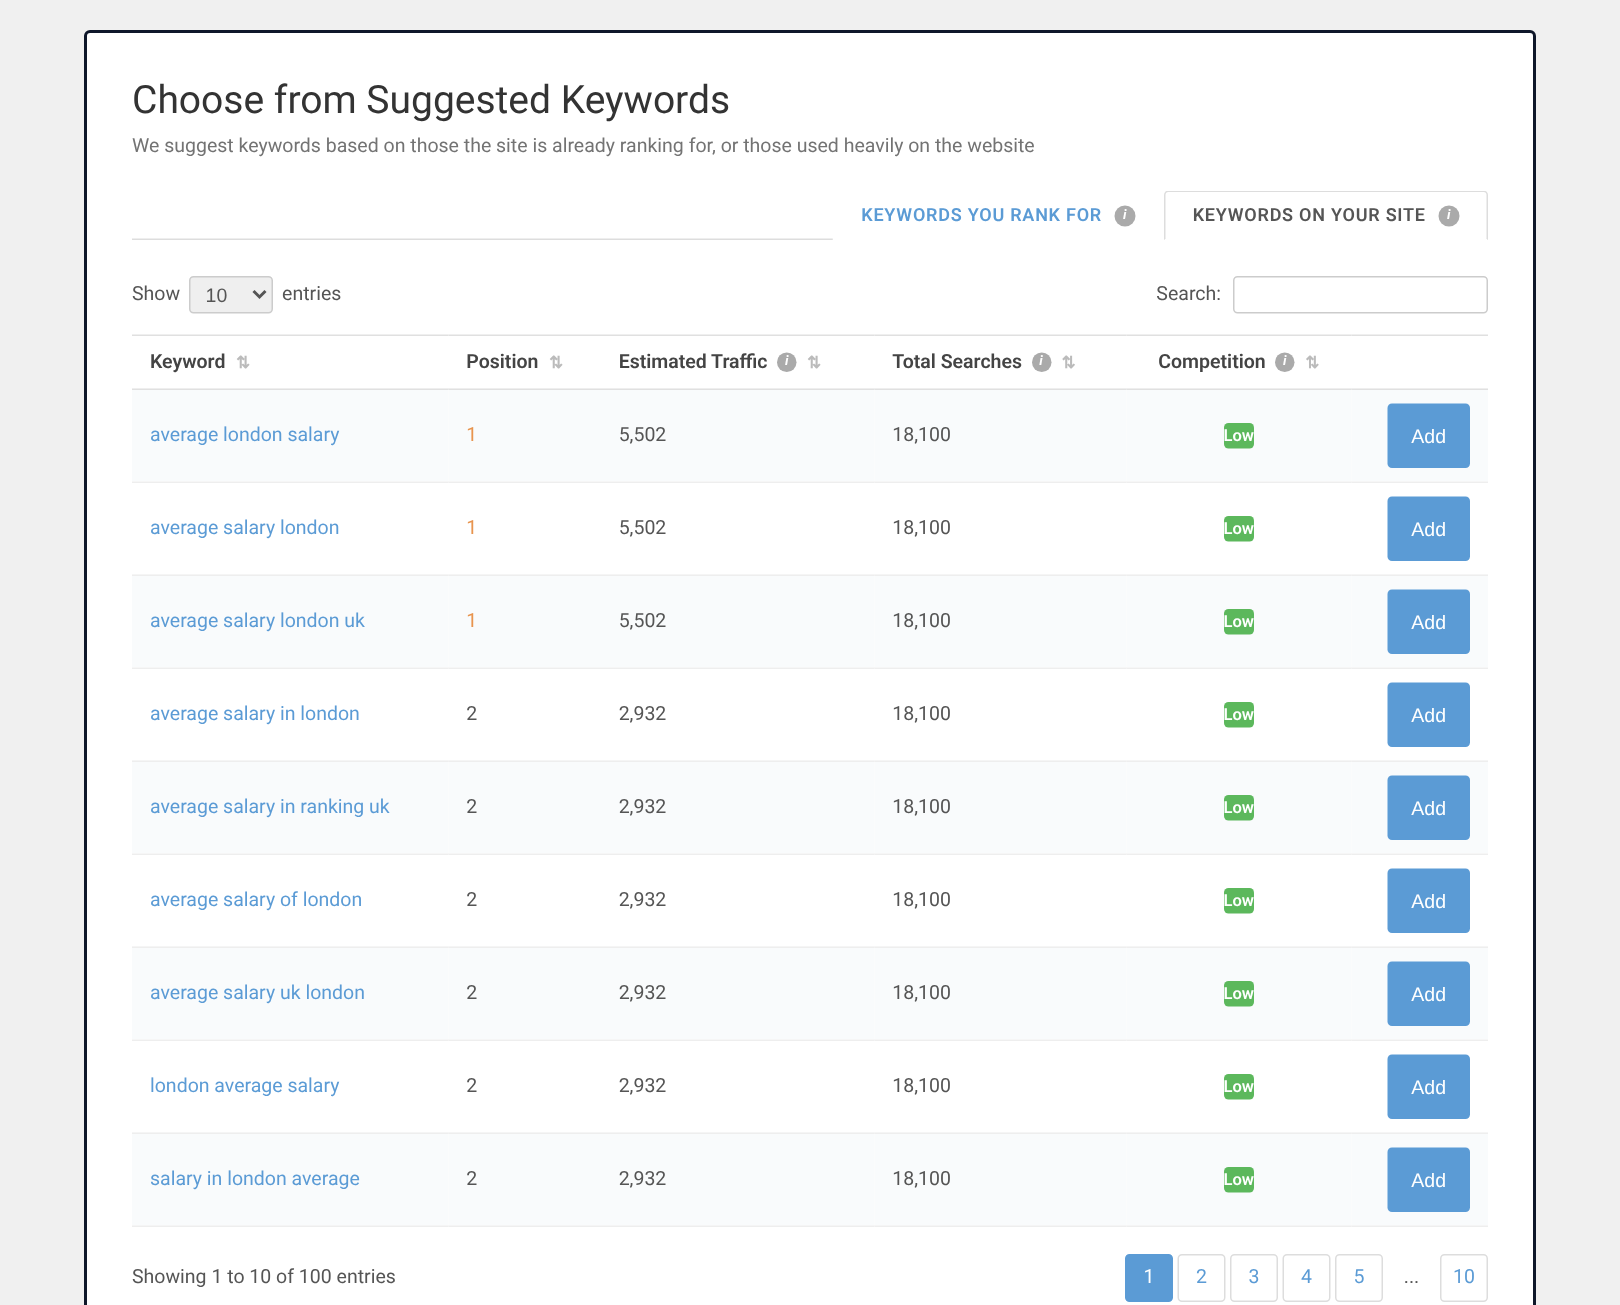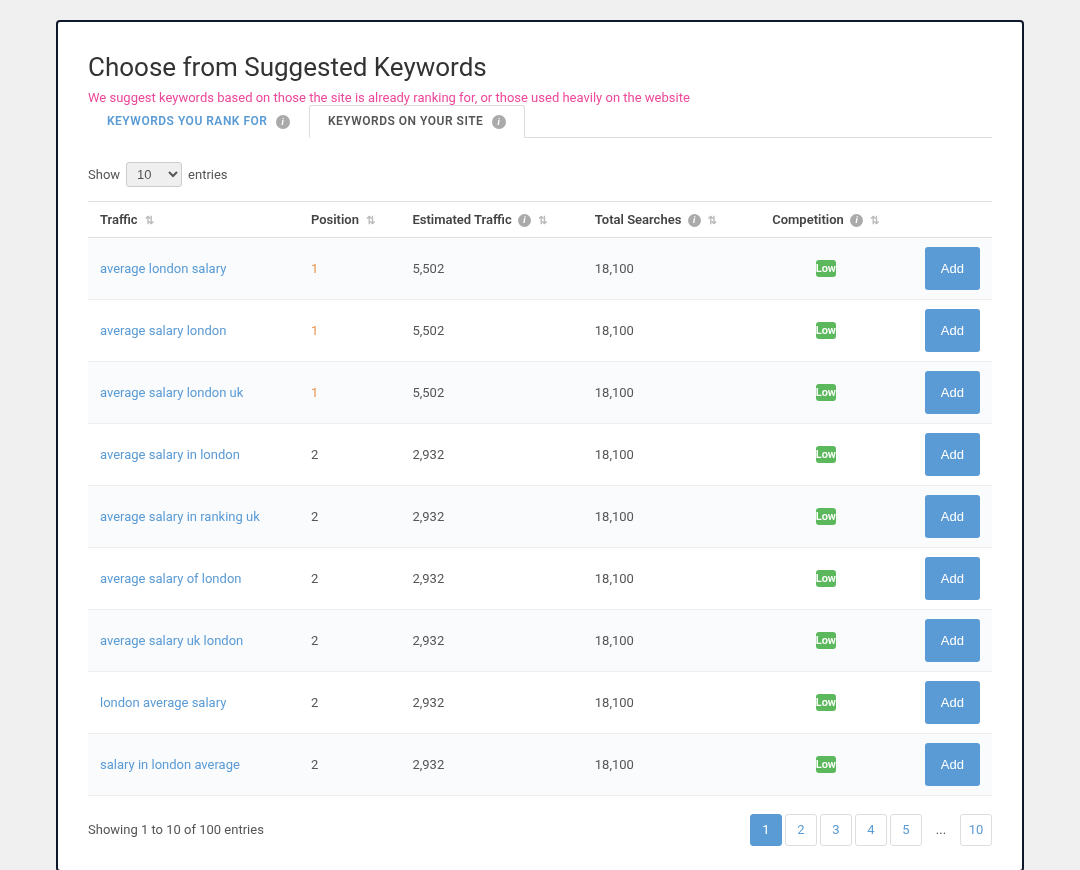--- a/index.html
+++ b/index.html
@@ -21,26 +21,28 @@
       max-width: 100%;
     }
     .page-title {
       font-size: 26px;
       font-weight: 400;
       color: #333;
       margin-bottom: 8px;
     }
     .page-subtitle {
       font-size: 13px;
-      color: #ec4899;
+      color: #737373;
+      margin-bottom: 22px;
     }
     .tabs {
       display: flex;
       margin-bottom: 24px;
       border-bottom: 1px solid #ddd;
+      justify-content: flex-end;
     }
     .tab {
       padding: 8px 18px;
       font-size: 12px;
       font-weight: 600;
       cursor: pointer;
       letter-spacing: 0.5px;
       border: 1px solid transparent;
       border-radius: 3px 3px 0 0;
       margin-bottom: -1px;
@@ -256,27 +258,31 @@
     <div class="show-entries">
       <span>Show</span>
       <select>
         <option>10</option>
         <option>25</option>
         <option>50</option>
         <option>100</option>
       </select>
       <span>entries</span>
     </div>
+    <div class="search-box">
+      <label>Search:</label>
+      <input type="text" style="">
+    </div>
   </div>
 
   <table>
     <thead>
       <tr>
         <th class="sortable">
-          <span>Traffic</span>
+          <span>Keyword</span>
           <span class="sort-icon">⇅</span>
         </th>
         <th class="sortable">
           <span>Position</span>
           <span class="sort-icon">⇅</span>
         </th>
         <th class="sortable">
           <span>Estimated Traffic</span>
           <span class="info-icon">i</span>
           <span class="sort-icon">⇅</span>

